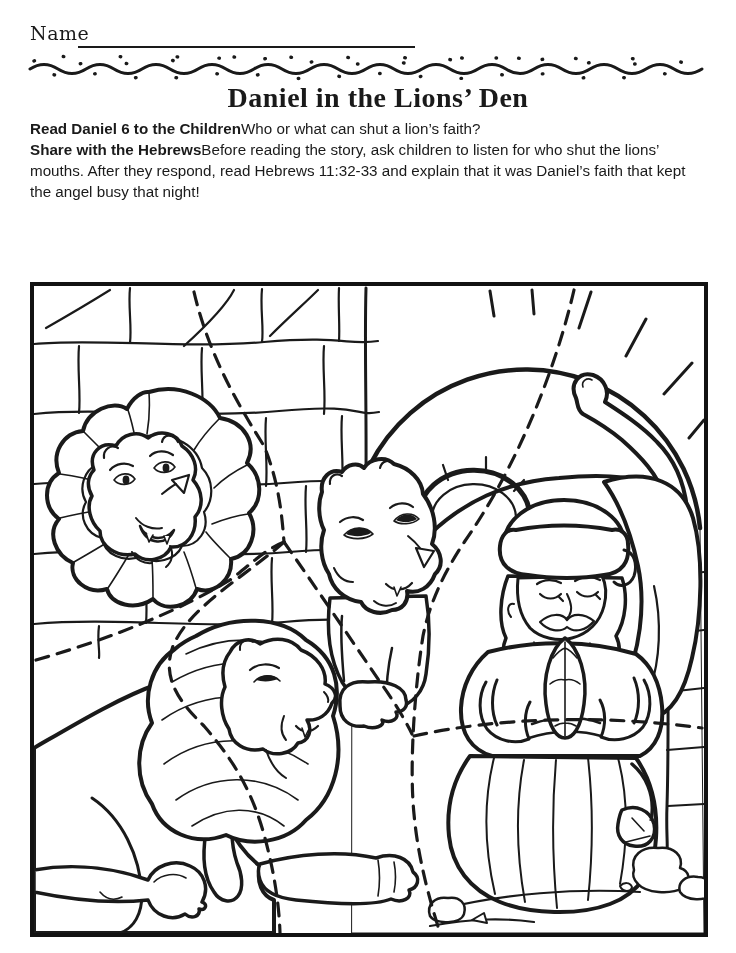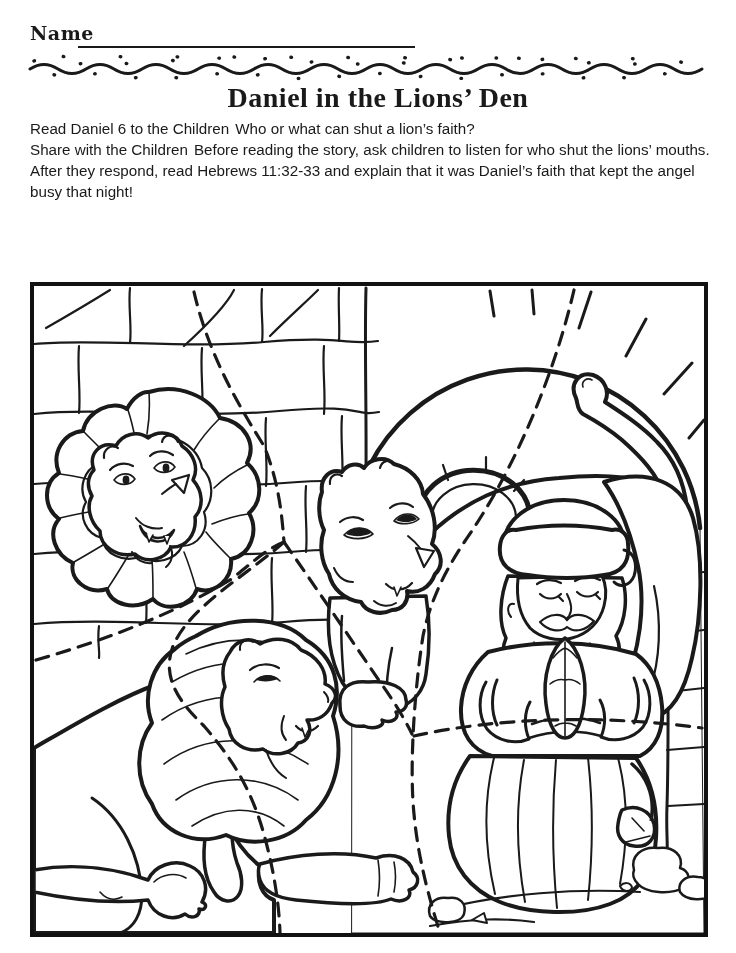--- a/index.html
+++ b/index.html
@@ -1,27 +1,27 @@
 <!DOCTYPE html>
 <html><head>
 <meta charset="utf-8">
 <style>
   html,body{margin:0;padding:0;background:#ffffff;}
   #page{position:relative;width:736px;height:953px;background:#ffffff;overflow:hidden;
         font-family:"Liberation Sans",sans-serif;color:#1a1a1a;}
   
   #name-row{position:absolute;left:30px;top:22px;width:676px;height:28px;}
-  #name-label{font-family:"DejaVu Serif",serif;font-weight:bold;font-size:19px;letter-spacing:.5px;}
+  #name-label{font-family:"DejaVu Serif",serif;font-weight:normal;font-size:19px;letter-spacing:.5px;}
   #name-line{position:absolute;left:48px;top:24px;width:337px;border-bottom:2px solid #1a1a1a;}
   #divider{position:absolute;left:28px;top:54px;width:680px;height:28px;}
   #page-title{position:absolute;left:10px;top:82px;width:736px;text-align:center;
       font-family:Liberation Serif, serif;font-weight:bold;font-size:28px;letter-spacing:.5px;}
   
   #instructions{position:absolute;left:30px;top:118px;width:680px;font-size:15.2px;line-height:21px;}
-  .lead{font-weight:normal;margin-right:6px;}
+  .lead{font-weight:bold;}
   #activity-line{position:absolute;left:30px;top:210px;width:706px;font-size:14.6px;
       letter-spacing:-0.1px;white-space:nowrap;}
   
   #frame{position:absolute;left:30px;top:282px;width:678px;height:655px;
          border:4px solid #121212;box-sizing:border-box;background:#fff;}
   #frame svg{display:block;width:670px;height:647px;}
   
   path,circle,ellipse{fill:none;stroke:#1a1a1a;stroke-linecap:round;stroke-linejoin:round;}
   .t45{stroke-width:4.5}.t4{stroke-width:4}.t35{stroke-width:3.5}.t3{stroke-width:3}
   .t25{stroke-width:2.5}.t22{stroke-width:2.2}.t2{stroke-width:2}.t16{stroke-width:1.6}
@@ -48,21 +48,21 @@
     <path class="dots" stroke-dasharray="0.5 57" stroke-dashoffset="36" d="M14,4 q14,-4 28,0 t28,0 t28,0 t28,0 t28,0 t28,0 t28,0 t28,0 t28,0 t28,0 t28,0 t28,0 t28,0 t28,0 t28,0 t28,0 t28,0 t28,0 t28,0 t28,0 t28,0 t28,0 t28,0"></path>
   </svg>
 
   <div id="page-title">Daniel in the Lions’ Den</div>
 
   <div id="instructions">
     <div>
       <span class="lead">Read Daniel 6 to the Children</span><span>Who or what can shut a lion’s faith?</span>
     </div>
     <div>
-      <span class="lead">Share with the Children</span><span>Before reading the story, ask children to listen for who shut the lions’ mouths. After they respond, read Hebrews 11:32-33 and explain that it was Daniel’s faith that kept the angel busy that night!</span>
+      <span class="lead">Share with the Hebrews</span><span>Before reading the story, ask children to listen for who shut the lions’ mouths. After they respond, read Hebrews 11:32-33 and explain that it was Daniel’s faith that kept the angel busy that night!</span>
     </div>
   </div>
 
 
   <div id="frame">
   <svg viewBox="0 0 670 647">
 
     <g>
       <path class="t22" d="M0,58 C60,52 150,63 230,56 S315,60 344,55"></path>
       <path class="t22" d="M0,128 C70,121 160,133 245,125 S320,131 345,126"></path>

